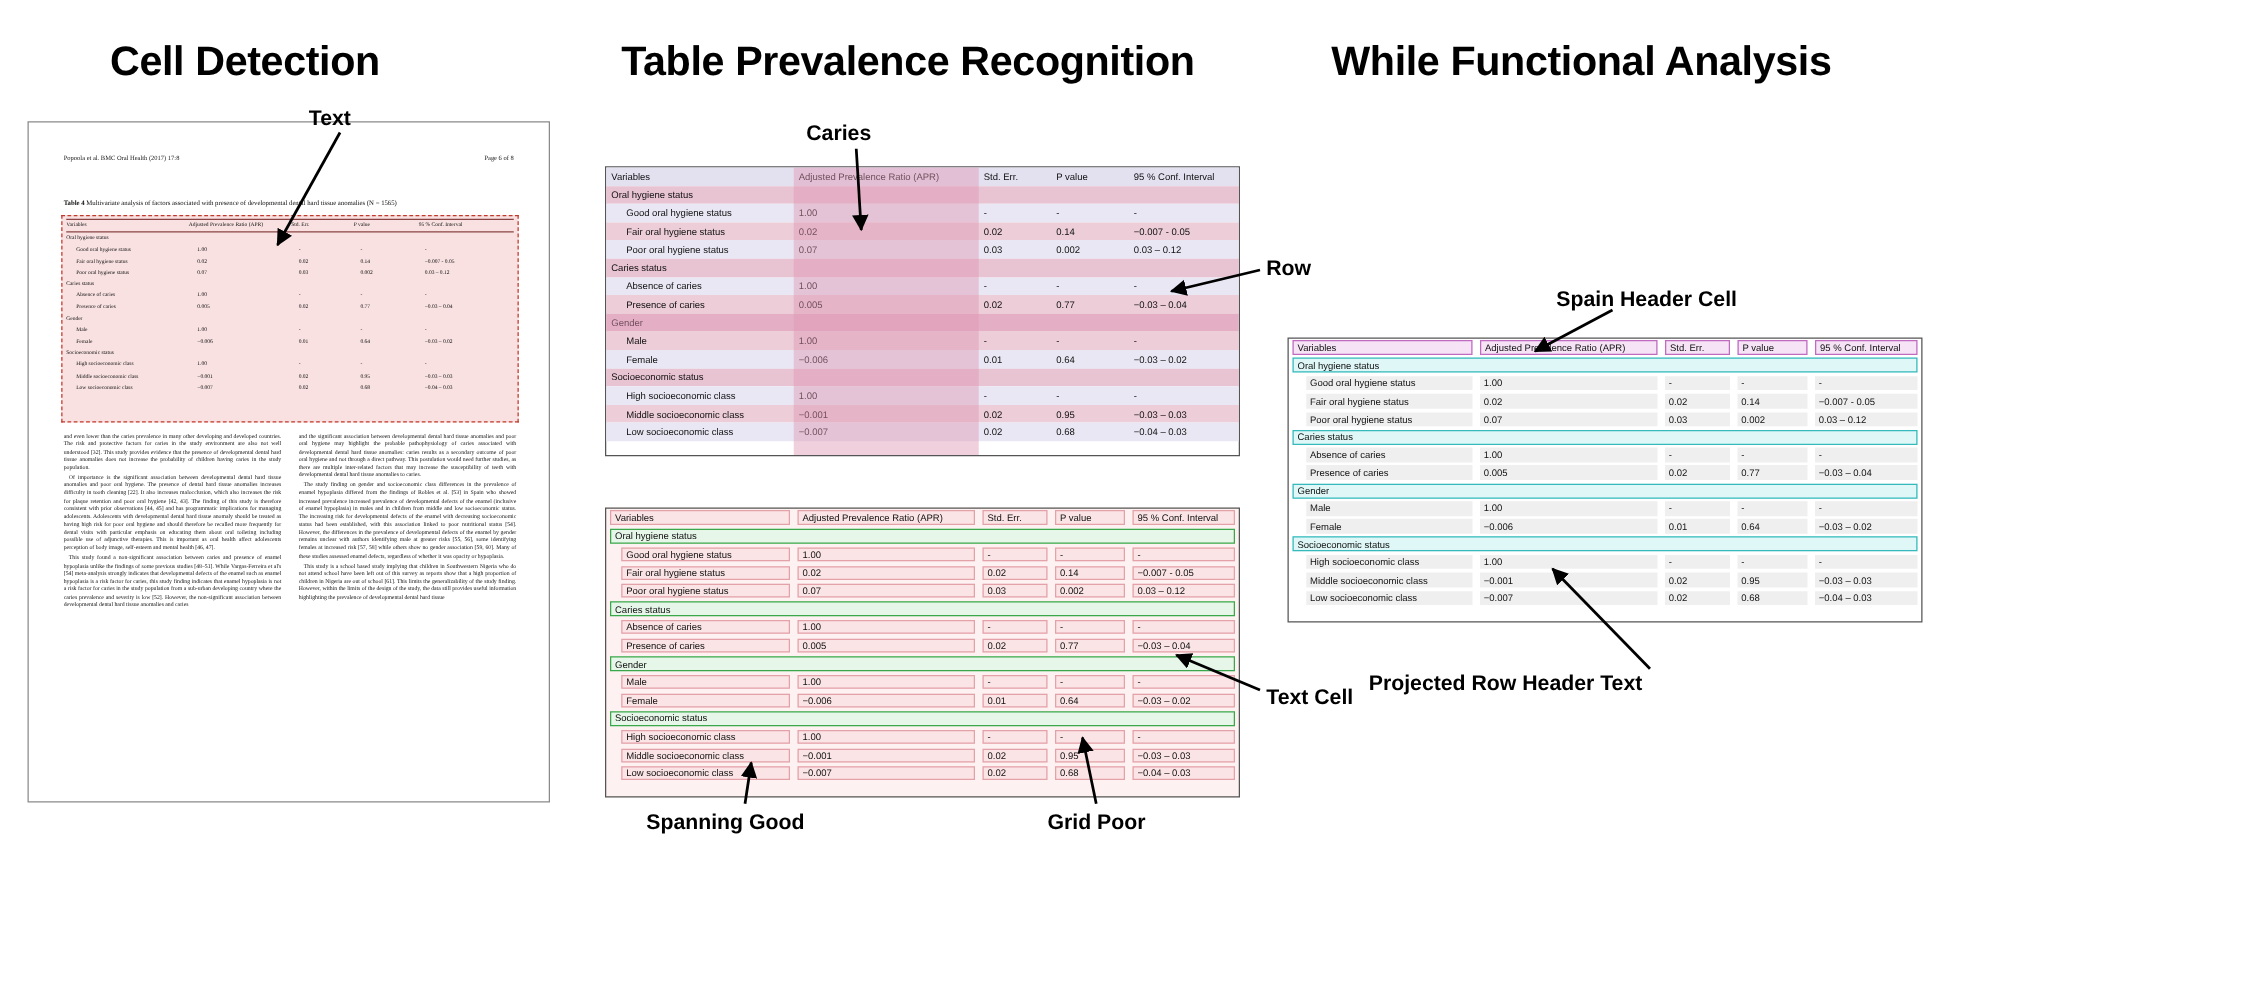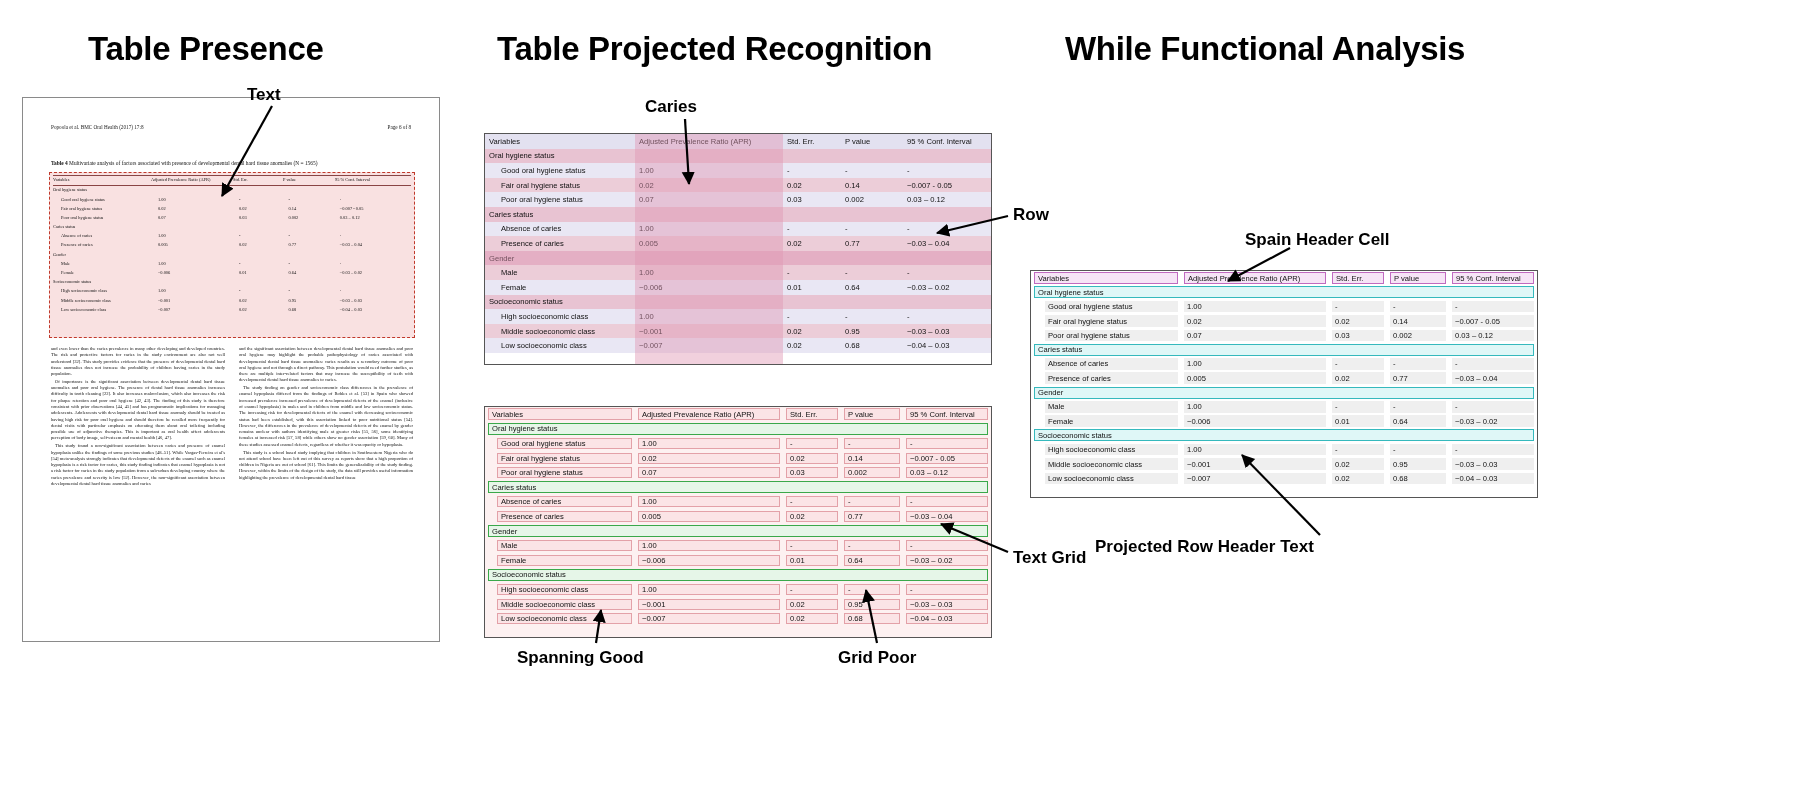--- a/index.html
+++ b/index.html
@@ -271,22 +271,22 @@
   #arrow-layer {
     position: absolute;
     left: 0; top: 0;
     width: 1800px; height: 790px;
     pointer-events: none;
   }
 </style>
 </head>
 <body>
 
-<div class="panel-title" id="title-detection">Table Presence</div>
-<div class="panel-title" id="title-structure">Table Projected Recognition</div>
+<div class="panel-title" id="title-detection">Cell Detection</div>
+<div class="panel-title" id="title-structure">Table Prevalence Recognition</div>
 <div class="panel-title" id="title-functional">While Functional Analysis</div>
 
 <div id="doc-page">
   <div class="doc-header" id="doc-header-left">Popoola et al. BMC Oral Health  (2017) 17:8</div>
   <div class="doc-header" id="doc-header-right">Page 6 of 8</div>
 
   <div id="doc-table-caption">
     <b>Table 4</b>
     <span>Multivariate analysis of factors associated with presence of developmental dental hard tissue anomalies (N = 1565)</span>
   </div>
@@ -941,21 +941,21 @@
         <div class="fn-plain" style="width: 100%;">−0.04 – 0.03</div>
       </div>
     </div>
   </div>
 
 <div class="callout-label" style="left:247px; top:85px;">Text</div>
 <div class="callout-label" style="left:645px; top:97px;">Caries</div>
 <div class="callout-label" style="left:1013px; top:205px;">Row</div>
 <div class="callout-label" style="left:517px; top:648px;">Spanning Good</div>
 <div class="callout-label" style="left:838px; top:648px;">Grid Poor</div>
-<div class="callout-label" style="left:1013px; top:548px;">Text Grid</div>
+<div class="callout-label" style="left:1013px; top:548px;">Text Cell</div>
 <div class="callout-label" style="left:1245px; top:230px;">Spain Header Cell</div>
 <div class="callout-label" style="left:1095px; top:537px;">Projected Row Header Text</div>
 
 <svg id="arrow-layer">
   <defs>
     <marker id="ah" markerWidth="7" markerHeight="7" refX="5.5" refY="3" orient="auto">
       <path d="M0,0 L6,3 L0,6 z" fill="#000"></path>
     </marker>
   </defs>
   <line x1="272" y1="106" x2="222" y2="196" stroke="#000" stroke-width="2.2" marker-end="url(#ah)"></line>

